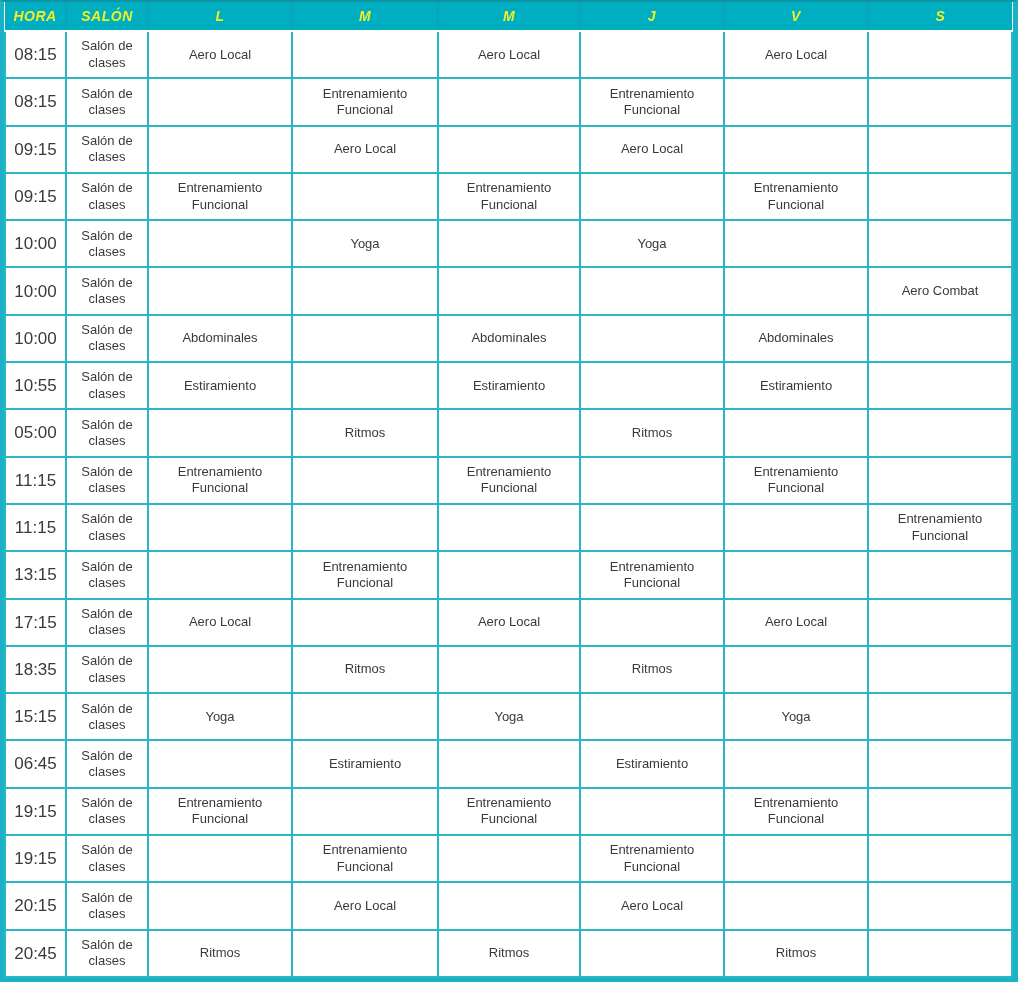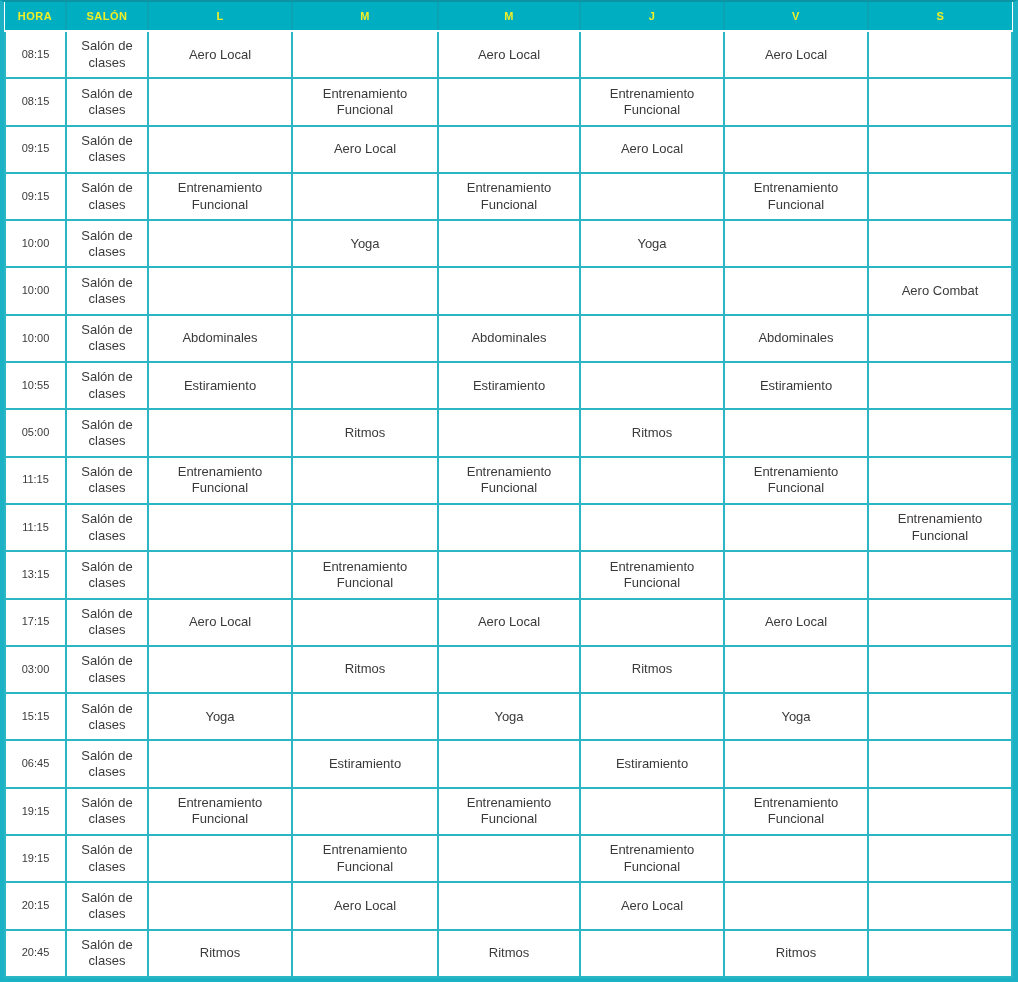--- a/index.html
+++ b/index.html
@@ -31,40 +31,41 @@
     width: 100%;
     height: 100%;
     border-collapse: collapse;
     table-layout: fixed;
   }
   thead tr { height: 29px; }
   tbody tr { height: 43px; }
   th {
     background: var(--header-bg);
     color: var(--header-text);
+    font-style: italic;
     font-weight: bold;
-    font-size: 11px;
+    font-size: 14px;
     text-align: center;
     vertical-align: middle;
     border-left: 2px solid var(--header-divider);
     border-bottom: 2px solid #ffffff;
     letter-spacing: 0.5px;
   }
   th:first-child { border-left: none; }
   td {
     background: var(--cell-bg);
     border: 2px solid var(--grid-border);
     text-align: center;
     vertical-align: middle;
     font-size: 13px;
     line-height: 1.25;
     padding: 2px 6px;
     color: var(--body-text);
   }
-  td.time-cell { font-size: 11px; }
+  td.time-cell { font-size: 17px; }
 </style>
 </head>
 <body>
 
 <div class="schedule-wrap">
   <table class="schedule">
     <colgroup>
       <col style="width:61px">
       <col style="width:82px">
       <col style="width:144px">
@@ -211,21 +212,21 @@
           <td class="time-cell">17:15</td>
           <td class="room-cell">Salón de clases</td>
           <td class="class-cell">Aero Local</td>
           <td class="class-cell"></td>
           <td class="class-cell">Aero Local</td>
           <td class="class-cell"></td>
           <td class="class-cell">Aero Local</td>
           <td class="class-cell"></td>
         </tr>
         <tr>
-          <td class="time-cell">03:00</td>
+          <td class="time-cell">18:35</td>
           <td class="room-cell">Salón de clases</td>
           <td class="class-cell"></td>
           <td class="class-cell">Ritmos</td>
           <td class="class-cell"></td>
           <td class="class-cell">Ritmos</td>
           <td class="class-cell"></td>
           <td class="class-cell"></td>
         </tr>
         <tr>
           <td class="time-cell">15:15</td>

